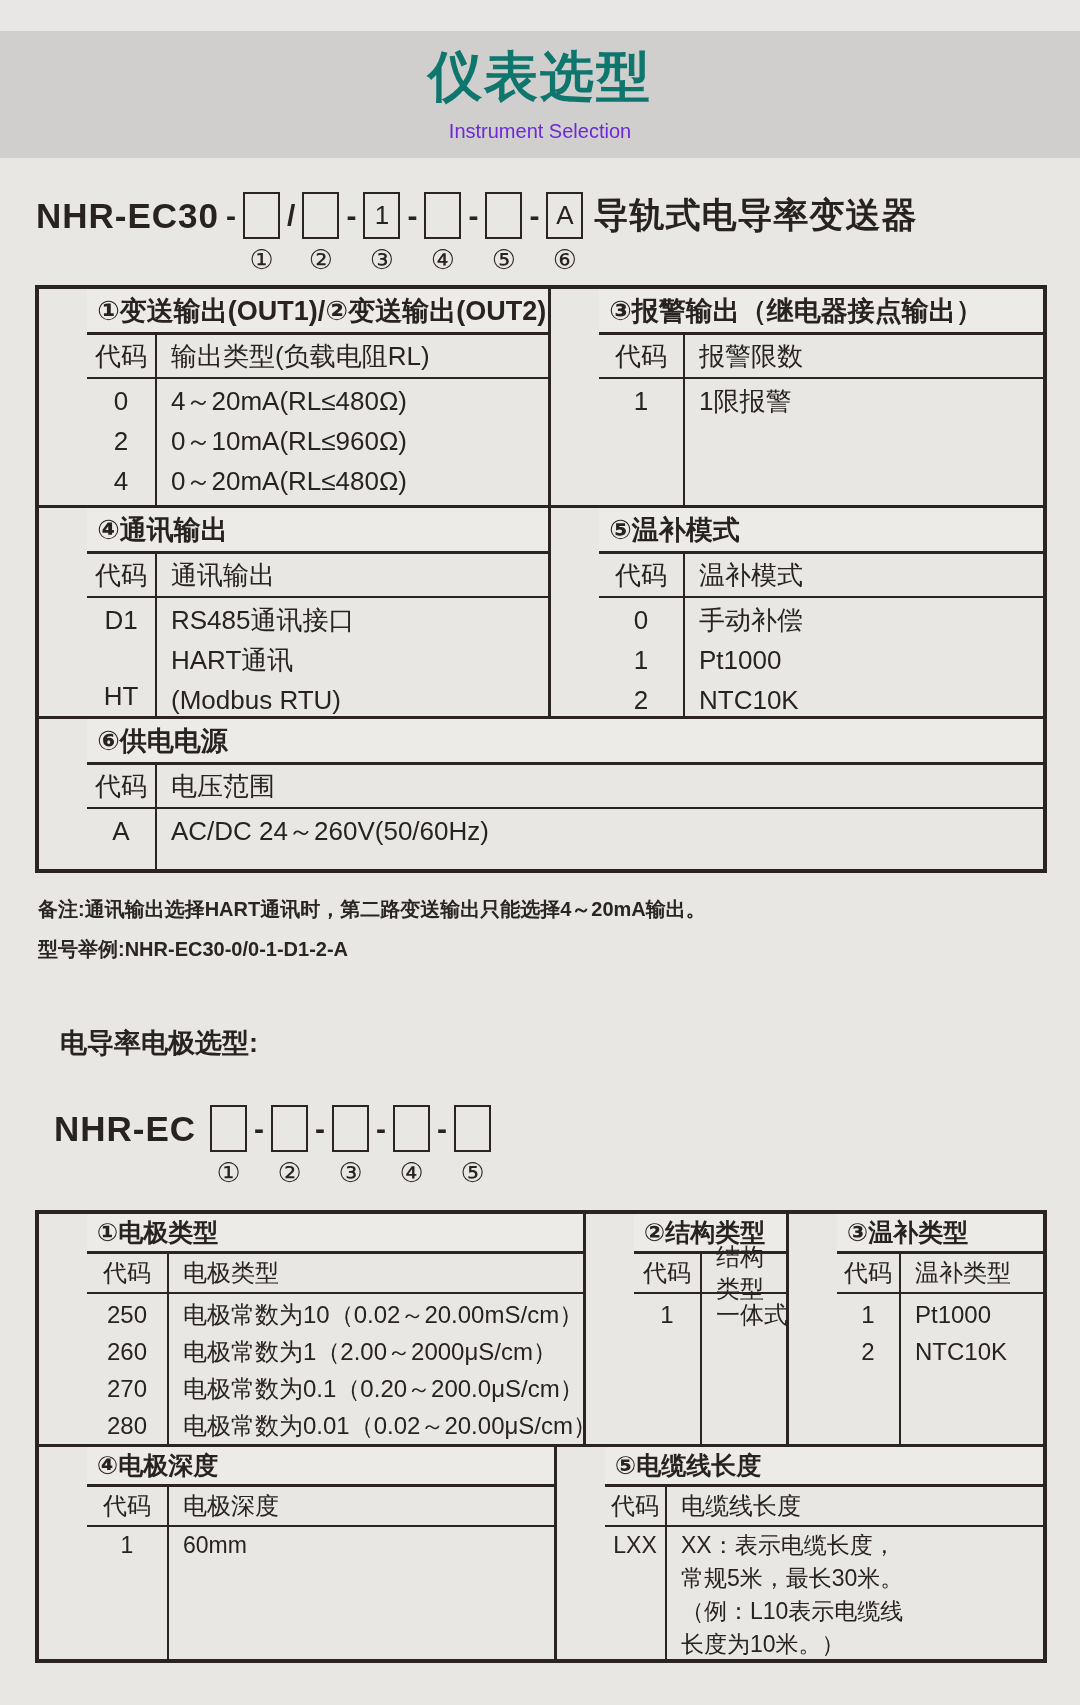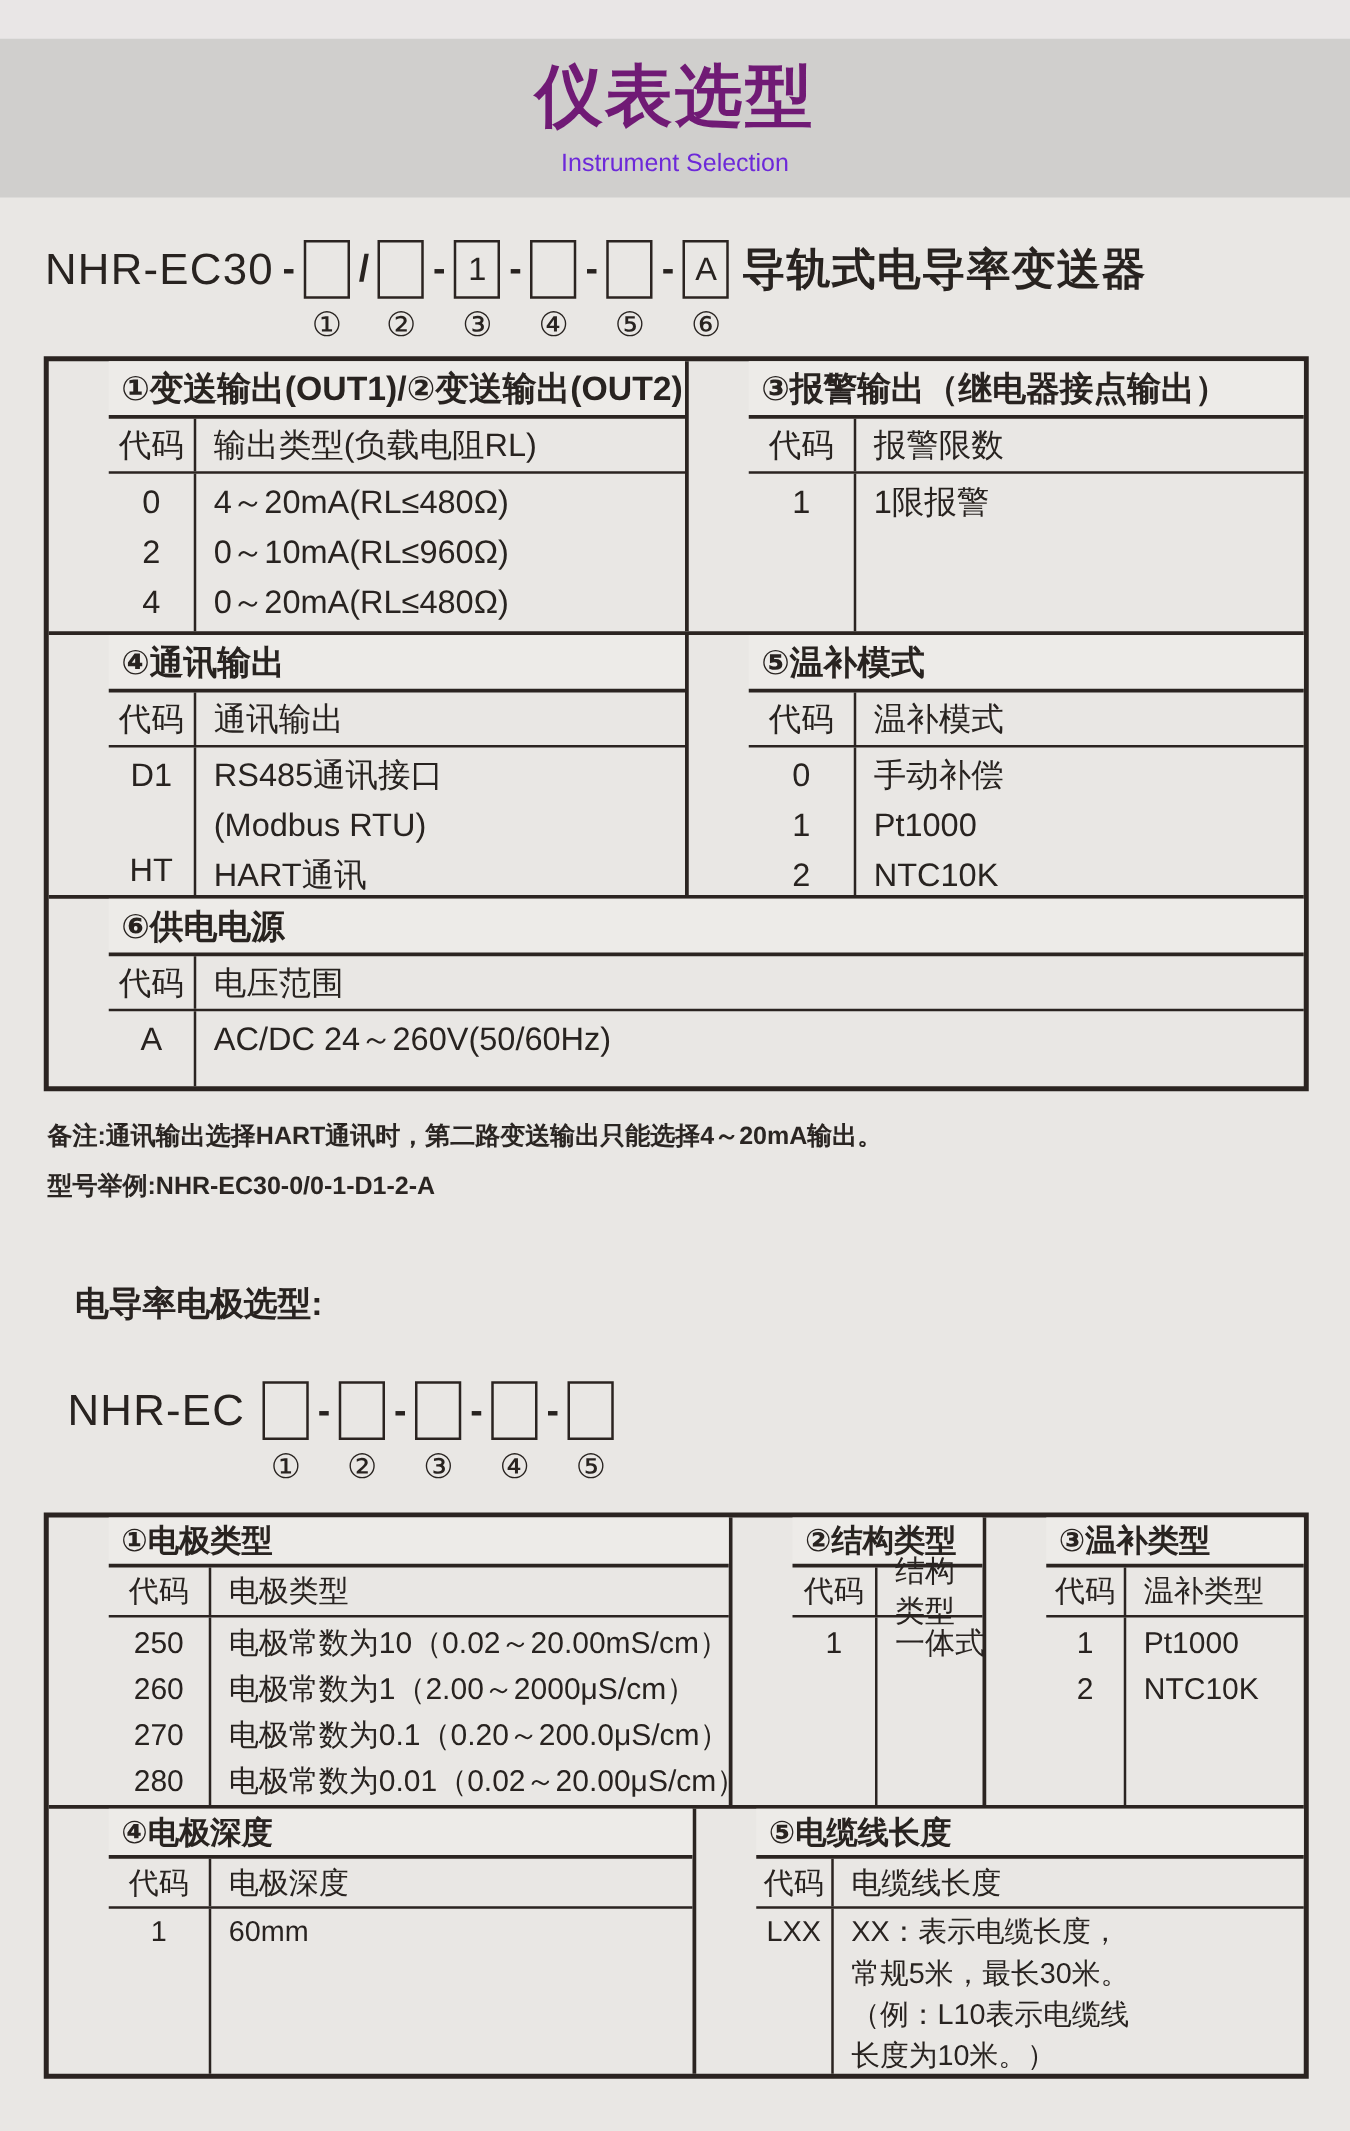--- a/index.html
+++ b/index.html
@@ -14,28 +14,28 @@
   html,body{width:1080px;}
   body{
     height:1705px;
     background:var(--pagebg);
     color:var(--tx);
     font-family:"Liberation Sans","DejaVu Sans",sans-serif;
     overflow:hidden;
   }
   .top-strip{height:31px;background:#e9e6e6;}
   .banner{height:127px;background:var(--bannerbg);text-align:center;}
-  .banner h1{font-size:54px;font-weight:bold;padding-top:10px;letter-spacing:2px;color:#701a75;}
+  .banner h1{font-size:54px;font-weight:bold;padding-top:10px;letter-spacing:2px;color:#0f766e;}
   .banner .subtitle{font-size:20px;margin-top:6px;color:#6d28d9;}
 
   
   .model-line{display:flex;align-items:center;position:relative;}
   .m1{margin:34px 0 0 36px;padding-bottom:40px;}
   .m2{margin:44px 0 0 54px;padding-bottom:46px;}
-  .mprefix{font-size:35px;font-weight:normal;letter-spacing:1px;}
+  .mprefix{font-size:35px;font-weight:bold;letter-spacing:1px;}
   .msuffix{font-size:35px;font-weight:bold;margin-left:10px;letter-spacing:1px;}
   .msep{font-size:30px;font-weight:bold;margin:0 7px;}
   .mboxwrap{position:relative;display:inline-flex;}
   .mbox{
     display:inline-block;width:37px;height:47px;border:2px solid var(--bd);
     font-size:26px;line-height:43px;text-align:center;background:var(--pagebg);
   }
   .mcirc{
     position:absolute;top:55px;left:50%;transform:translateX(-50%);
     font-size:27px;line-height:27px;white-space:nowrap;
@@ -174,22 +174,22 @@
           <div class="desc-h">通讯输出</div>
         </div>
         <div class="data d118">
           <div class="code-col w70">
             <div class="cl">D1</div>
             <div class="cl"></div>
             <div class="cl">HT</div>
           </div>
           <div class="desc-col">
             <div class="dl">RS485通讯接口</div>
+            <div class="dl">HART通讯</div>
             <div class="dl">(Modbus RTU)</div>
-            <div class="dl">HART通讯</div>
           </div>
         </div>
       </div>
       <div class="sec flex">
         <div class="sec-title">⑤温补模式</div>
         <div class="colh">
           <div class="code-h w86">代码</div>
           <div class="desc-h">温补模式</div>
         </div>
         <div class="data d118">

